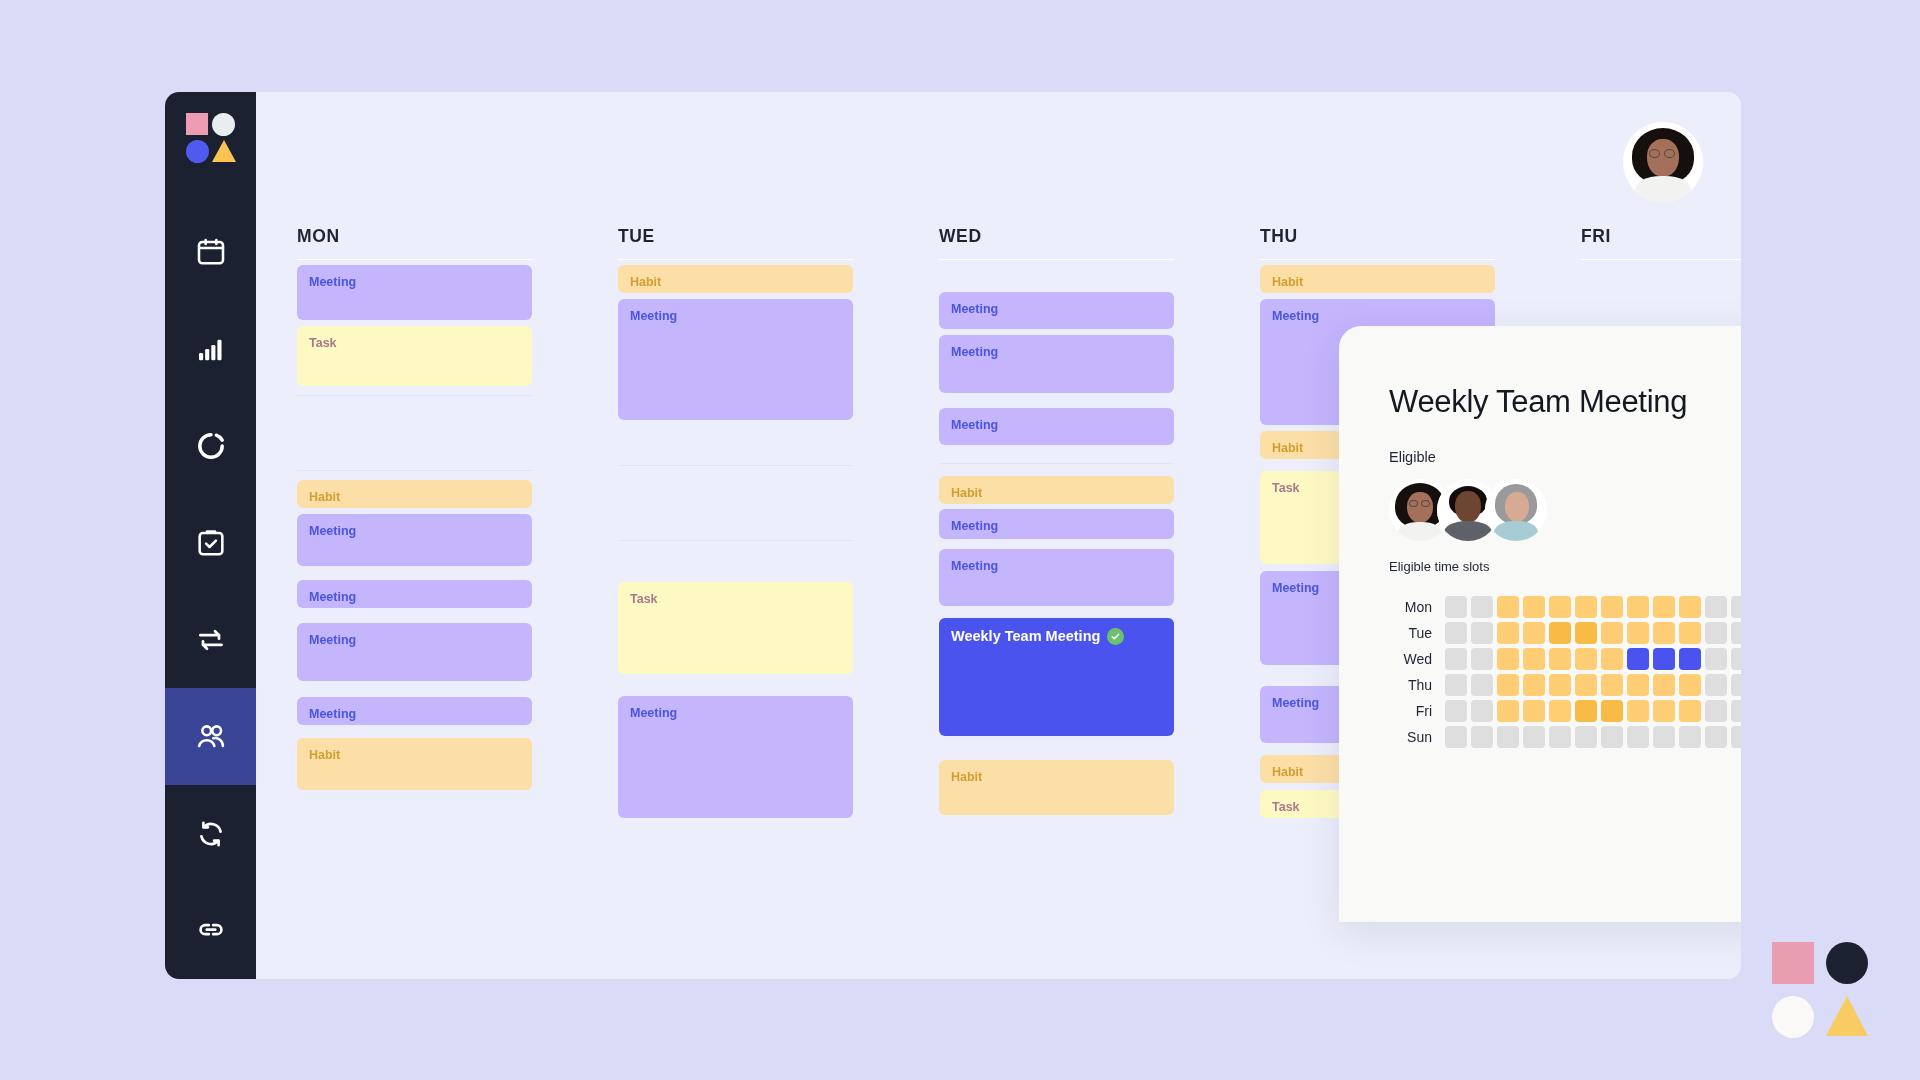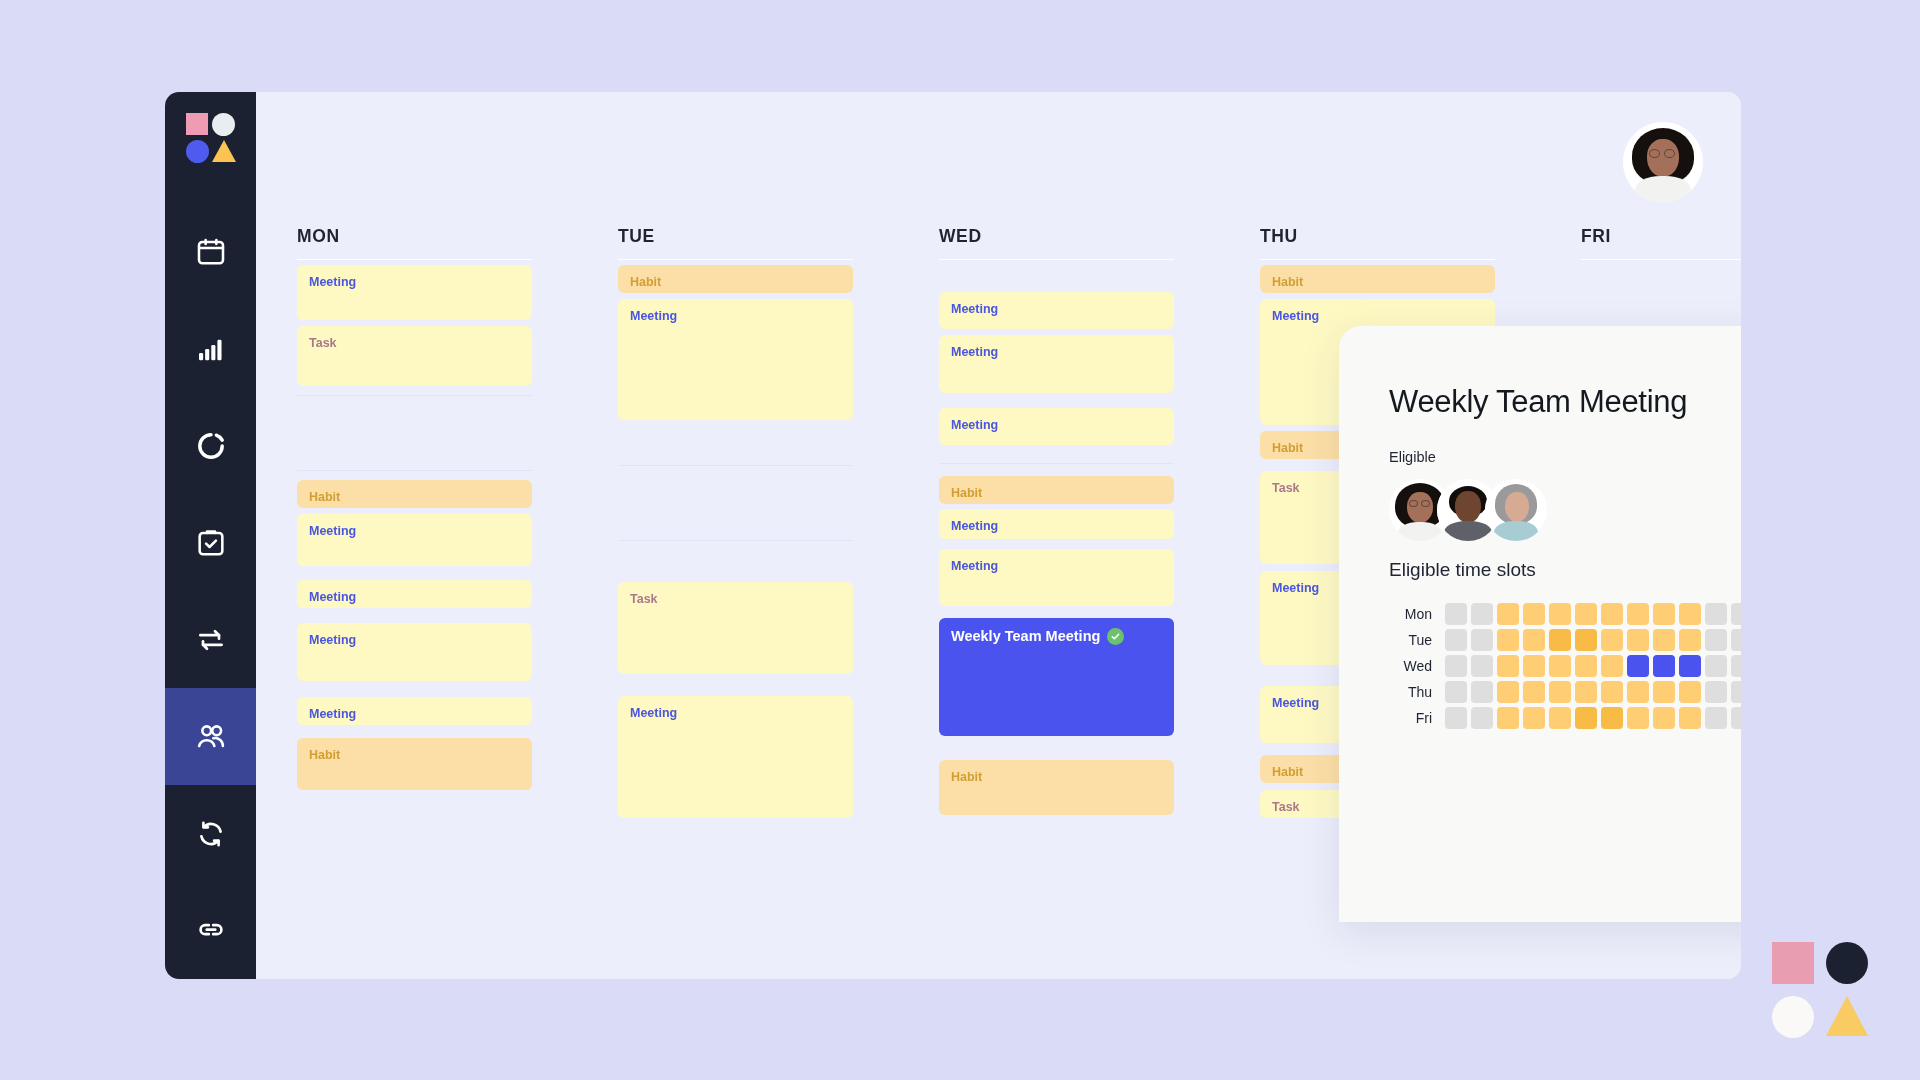--- a/index.html
+++ b/index.html
@@ -152,21 +152,21 @@
   .event {
     border-radius: 6px;
     width: 235px;
     padding: 9px 12px 0 12px;
     font-size: 12.5px;
     font-weight: 600;
     position: absolute;
     overflow: hidden;
     cursor: pointer;
   }
-  .event.meeting { background: #fef9c3; color: #4A55E0; }
+  .event.meeting { background: #c4b5fd; color: #4A55E0; }
   .event.task    { background: #fef9c3; color: #A8798B; }
   .event.habit   { background: #FCDFA6; color: #D39F34; }
   .event.focus   { background: #4B53EE; color: #FFFFFF; font-size: 14.5px; font-weight: 700; }
 
   .event .lbl { display: inline-block; vertical-align: middle; }
   .check-badge {
     display: inline-flex;
     vertical-align: middle;
     margin-left: 7px;
     width: 17px; height: 17px;
@@ -219,21 +219,21 @@
     border-radius: 50%;
     overflow: hidden;
     background: #FFFFFF;
     margin-left: -14px;
     position: relative;
   }
   .attendee:first-child { margin-left: 0; }
 
   .slots-label {
     margin-top: 18px;
-    font-size: 19px;
+    font-size: 13px;
     color: #1F2432;
   }
 
   
   .heat {
     margin-top: 22px;
     display: flex;
     flex-direction: column;
     gap: 4px;
   }
@@ -546,20 +546,35 @@
             <div class="cell low"></div>
             <div class="cell low"></div>
             <div class="cell high"></div>
             <div class="cell high"></div>
             <div class="cell low"></div>
             <div class="cell low"></div>
             <div class="cell low"></div>
             <div class="cell off"></div>
             <div class="cell off"></div>
           </div>
+          <div class="heat-row">
+            <div class="heat-rowlabel">Sun</div>
+            <div class="cell off"></div>
+            <div class="cell off"></div>
+            <div class="cell off"></div>
+            <div class="cell off"></div>
+            <div class="cell off"></div>
+            <div class="cell off"></div>
+            <div class="cell off"></div>
+            <div class="cell off"></div>
+            <div class="cell off"></div>
+            <div class="cell off"></div>
+            <div class="cell off"></div>
+            <div class="cell off"></div>
+          </div>
         </div>
     </div>
 
   </div>
 </div>
 
 <div class="deco-shapes">
   <span class="deco-sq"></span>
   <span class="deco-dark"></span>
   <span class="deco-circ"></span>

